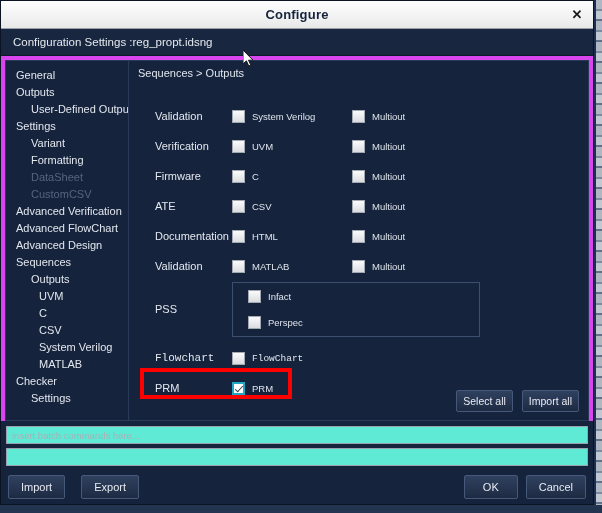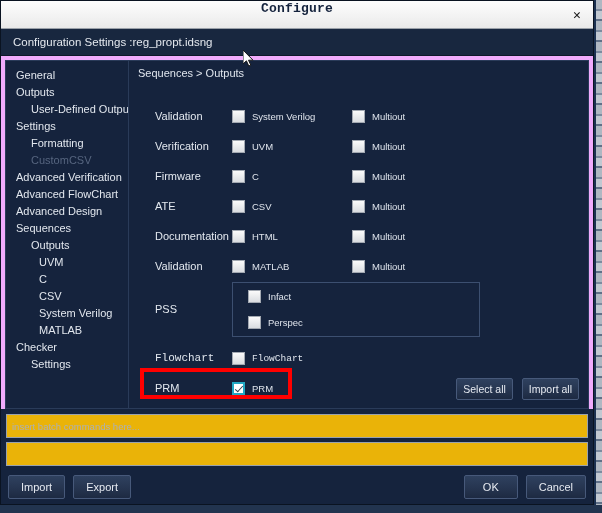--- a/index.html
+++ b/index.html
@@ -51,24 +51,24 @@
     box-sizing: border-box;
     display: flex;
     flex-direction: column;
   }
 
   .titlebar {
     height: 27px;
     background: linear-gradient(to bottom, #fdfdfd 0%, #f2f2f2 60%, #e8e8e8 100%);
     border-bottom: 1px solid #9aa0a8;
     display: flex;
+    align-items: center;
     justify-content: center;
     position: relative;
     flex: none;
-    font-family: Liberation Mono, monospace;
   }
   .title-text {
     font-size: 13px;
     font-weight: bold;
     color: #15233d;
     letter-spacing: .2px;
   }
   .close-btn {
     position: absolute;
     right: 6px;
@@ -92,21 +92,21 @@
     flex: none;
   }
   .subheader-text {
     font-size: 11.5px;
     color: #e4e8ee;
   }
 
   .body-area {
     flex: 1 1 auto;
     display: flex;
-    background: #f0abfc;
+    background: #d946ef;
     padding: 4px 4px 0 4px;
     box-sizing: border-box;
     min-height: 0;
   }
 
   
   .tree {
     width: 124px;
     flex: none;
     background: #15233d;
@@ -256,42 +256,42 @@
   
   .bottom {
     flex: none;
     background: #15233d;
     padding: 5px 5px 0 5px;
     box-sizing: border-box;
   }
   .cmd-input {
     display: block;
     width: 100%;
-    height: 24px;
-    background: #eab308;
+    height: 18px;
+    background: #5eead4;
     border: 1px solid #9aa2ad;
     box-sizing: border-box;
     font-family: "Liberation Sans", sans-serif;
     font-size: 9.5px;
     color: #333;
     padding: 0 5px;
     margin-bottom: 4px;
     outline: none;
   }
   .cmd-input::placeholder { color: #aab0b8; }
 
   .footer {
     height: 34px;
     display: flex;
     align-items: center;
     padding: 0 7px;
     box-sizing: border-box;
     background: #15233d;
   }
-  .footer-left { display: flex; gap: 8px; }
+  .footer-left { display: flex; gap: 16px; }
   .footer-right { margin-left: auto; display: flex; gap: 8px; }
   .footer .btn { padding: 5px 12px; font-size: 11px; }
   .btn-ok { padding-left: 18px !important; padding-right: 18px !important; }
 
   
   .cursor {
     position: absolute;
     left: 243px;
     top: 50px;
     width: 12px;
@@ -318,21 +318,23 @@
     <span class="subheader-text">Configuration Settings :reg_propt.idsng</span>
   </div>
 
   <div class="body-area">
 
     <div class="tree" id="tree">
         <div class="tree-item lvl1">General</div>
         <div class="tree-item lvl1">Outputs</div>
         <div class="tree-item lvl2">User-Defined Outputs</div>
         <div class="tree-item lvl1">Settings</div>
+        <div class="tree-item lvl2">Variant</div>
         <div class="tree-item lvl2">Formatting</div>
+        <div class="tree-item lvl2 disabled">DataSheet</div>
         <div class="tree-item lvl2 disabled">CustomCSV</div>
         <div class="tree-item lvl1">Advanced Verification</div>
         <div class="tree-item lvl1">Advanced FlowChart</div>
         <div class="tree-item lvl1">Advanced Design</div>
         <div class="tree-item lvl1">Sequences</div>
         <div class="tree-item lvl2">Outputs</div>
         <div class="tree-item lvl3">UVM</div>
         <div class="tree-item lvl3">C</div>
         <div class="tree-item lvl3">CSV</div>
         <div class="tree-item lvl3">System Verilog</div>

